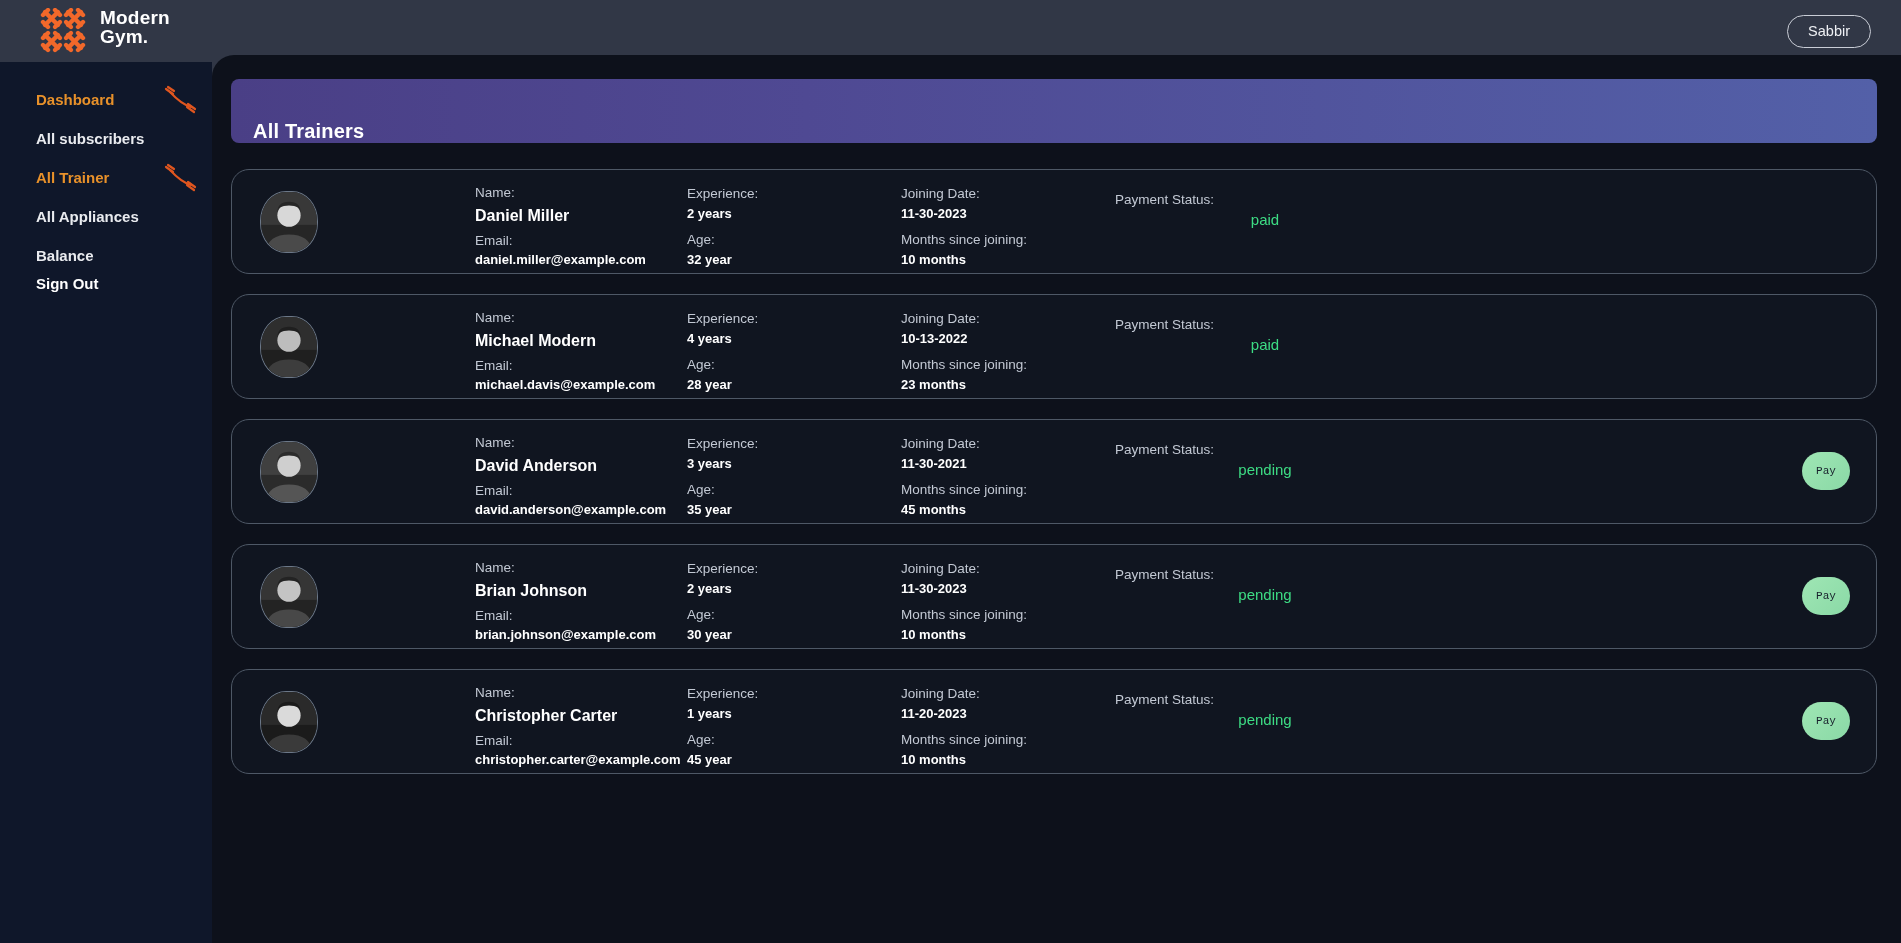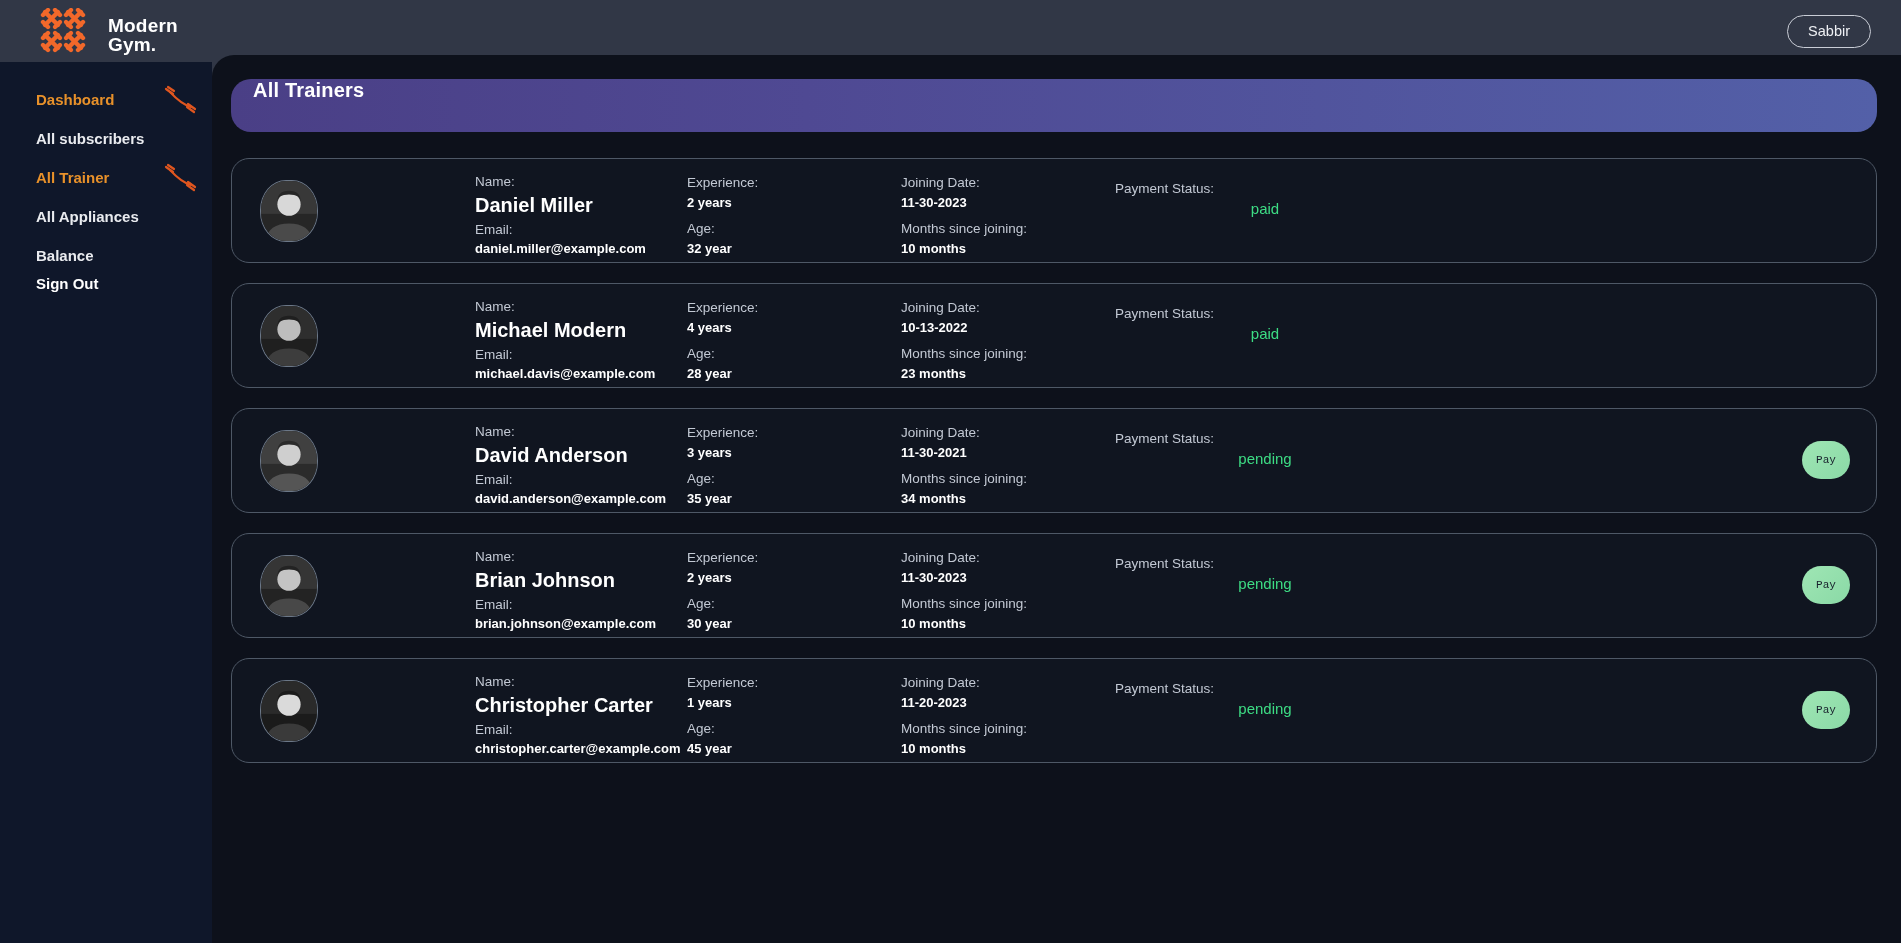--- a/index.html
+++ b/index.html
@@ -12,21 +12,21 @@
   }
   body { position: relative; }
 
   
   .topbar {
     position: absolute; top: 0; left: 0;
     width: 1901px; height: 62px;
     background: #313746;
     display: flex; align-items: center;
   }
-  .brand { display: flex; align-items: flex-end; gap: 22px; margin-left: 40px; }
+  .brand { display: flex; align-items: flex-start; gap: 14px; margin-left: 40px; }
   .brand-mark { width: 46px; height: 46px; position: relative; flex: 0 0 auto; }
   .brand-text {
     color: #ffffff; font-size: 19px; font-weight: bold;
     line-height: 19px; letter-spacing: .2px;
   }
   .brand-text span { display: block; }
   .user-pill {
     position: absolute; right: 30px; top: 15px;
     padding: 7px 20px 8px;
     border: 1px solid #c9cdd6; border-radius: 999px;
@@ -63,24 +63,24 @@
   .main {
     position: absolute; top: 55px; left: 212px;
     width: 1689px; height: 888px;
     background: #0d111b;
     border-top-left-radius: 22px;
     overflow: hidden;
   }
   .inner { padding: 24px 24px 0 19px; }
 
   .page-banner {
-    height: 53px;
-    border-radius: 20px;
+    height: 64px;
+    border-radius: 8px;
     background: linear-gradient(90deg, #4a3f86 0%, #4f4993 35%, #5360a8 100%);
-    display: flex; align-items: flex-start;
+    display: flex; align-items: flex-end;
     padding-left: 22px;
     margin-bottom: 26px;
   }
   .page-banner h1 {
     color: #ffffff; font-size: 20px; font-weight: bold; letter-spacing: .2px;
   }
 
   
   .card {
     position: relative;
@@ -110,21 +110,21 @@
 
   .lbl {
     color: #c3c9d4; font-size: 13.5px; font-weight: normal;
     line-height: 20px; white-space: nowrap;
   }
   .val {
     color: #ffffff; font-size: 13px; font-weight: bold;
     line-height: 20px; white-space: nowrap;
   }
   .val-big {
-    color: #ffffff; font-size: 20px; font-weight: bold;
+    color: #ffffff; font-size: 16px; font-weight: bold;
     line-height: 28px; white-space: nowrap;
     margin-bottom: 2px;
   }
   .lbl-tight { line-height: 18px; }
   .status { font-size: 15px; font-weight: normal; line-height: 20px; text-align: center; }
   .status.paid    { color: #3ddc84; }
   .status.pending { color: #3ddc84; }
 
   .pay-btn {
     position: absolute; right: 26px; top: 32px;
@@ -307,21 +307,21 @@
       <div class="col col-exp">
         <div class="lbl">Experience:</div>
         <div class="val">3 years</div>
         <div class="lbl" style="margin-top:6px">Age:</div>
         <div class="val">35 year</div>
       </div>
       <div class="col col-join">
         <div class="lbl">Joining Date:</div>
         <div class="val">11-30-2021</div>
         <div class="lbl" style="margin-top:6px">Months since joining:</div>
-        <div class="val">34 months</div>
+        <div class="val">45 months</div>
       </div>
       <div class="col col-pay">
         <div class="lbl">Payment Status:</div>
         <div class="status pending">pending</div>
       </div>
     </div>
     <button class="pay-btn">Pay</button>
   </div>
         <div class="card">
     <div class="avatar">

